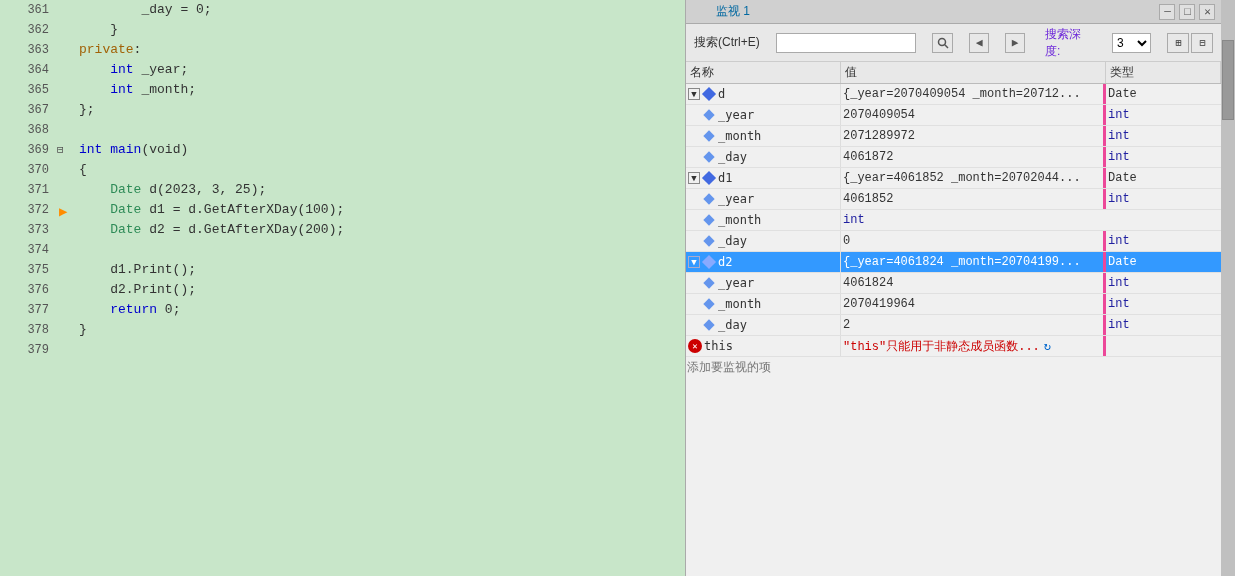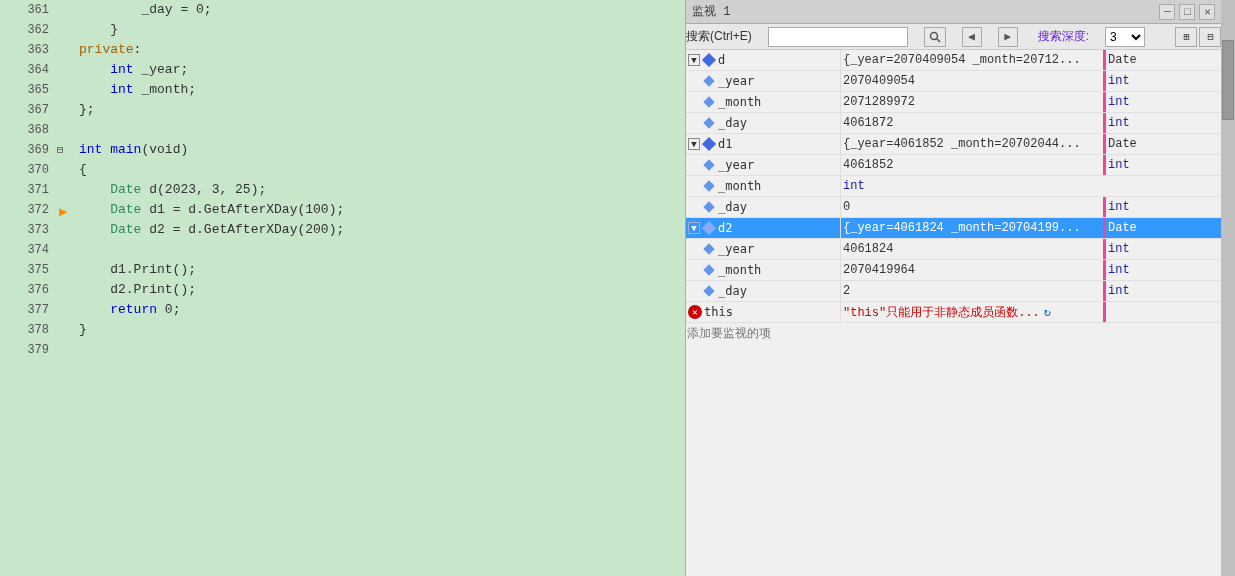--- a/index.html
+++ b/index.html
@@ -84,24 +84,25 @@
       background: #d0d0d0;
       height: 24px;
       display: flex;
       align-items: center;
       padding: 0 6px;
       border-bottom: 1px solid #aaa;
       justify-content: space-between;
     }
 
     .watch-title-text {
-      font-family: Liberation Mono, monospace;
-      font-size: 12px;
-      color: #404040;
+      font-family: Liberation Sans, sans-serif;
+      font-size: 12px;
+      color: #0369a1;
       flex: 1;
+      margin-left: 24px;
     }
 
     .titlebar-icons {
       display: flex;
       gap: 4px;
       align-items: center;
     }
 
     .titlebar-icon {
       width: 16px;
@@ -110,26 +111,26 @@
       align-items: center;
       justify-content: center;
       font-size: 11px;
       color: #555;
       cursor: pointer;
       border: 1px solid #aaa;
       background: #e0e0e0;
     }
 
     .watch-toolbar {
-      height: 26px;
+      height: 38px;
       background: #e8e8e8;
       border-bottom: 1px solid #ccc;
       display: flex;
       align-items: center;
-      padding: 0 0;
+      padding: 0 8px;
       gap: 16px;
     }
 
     .search-label {
       font-family: 'Microsoft YaHei', sans-serif;
       font-size: 12px;
       color: #333;
       white-space: nowrap;
     }
 
@@ -521,20 +522,25 @@
       <option>5</option>
     </select>
     <div class="toolbar-right-icons">
       <div class="toolbar-icon-btn">⊞</div>
       <div class="toolbar-icon-btn">⊟</div>
     </div>
   </div>
 
   <div class="watch-table">
 
+    <div class="watch-header">
+      <div class="watch-col-header col-name">名称</div>
+      <div class="watch-col-header col-value">值</div>
+      <div class="watch-col-header col-type">类型</div>
+    </div>
 
     <div class="watch-row">
       <div class="watch-cell name-cell">
         <span class="expand-icon">▼</span>
         <span class="item-icon">
             <span class="icon-diamond"></span>
           </span>
         <span>d</span>
       </div>
       <div class="watch-cell value-cell">{_year=2070409054 _month=20712...</div>

